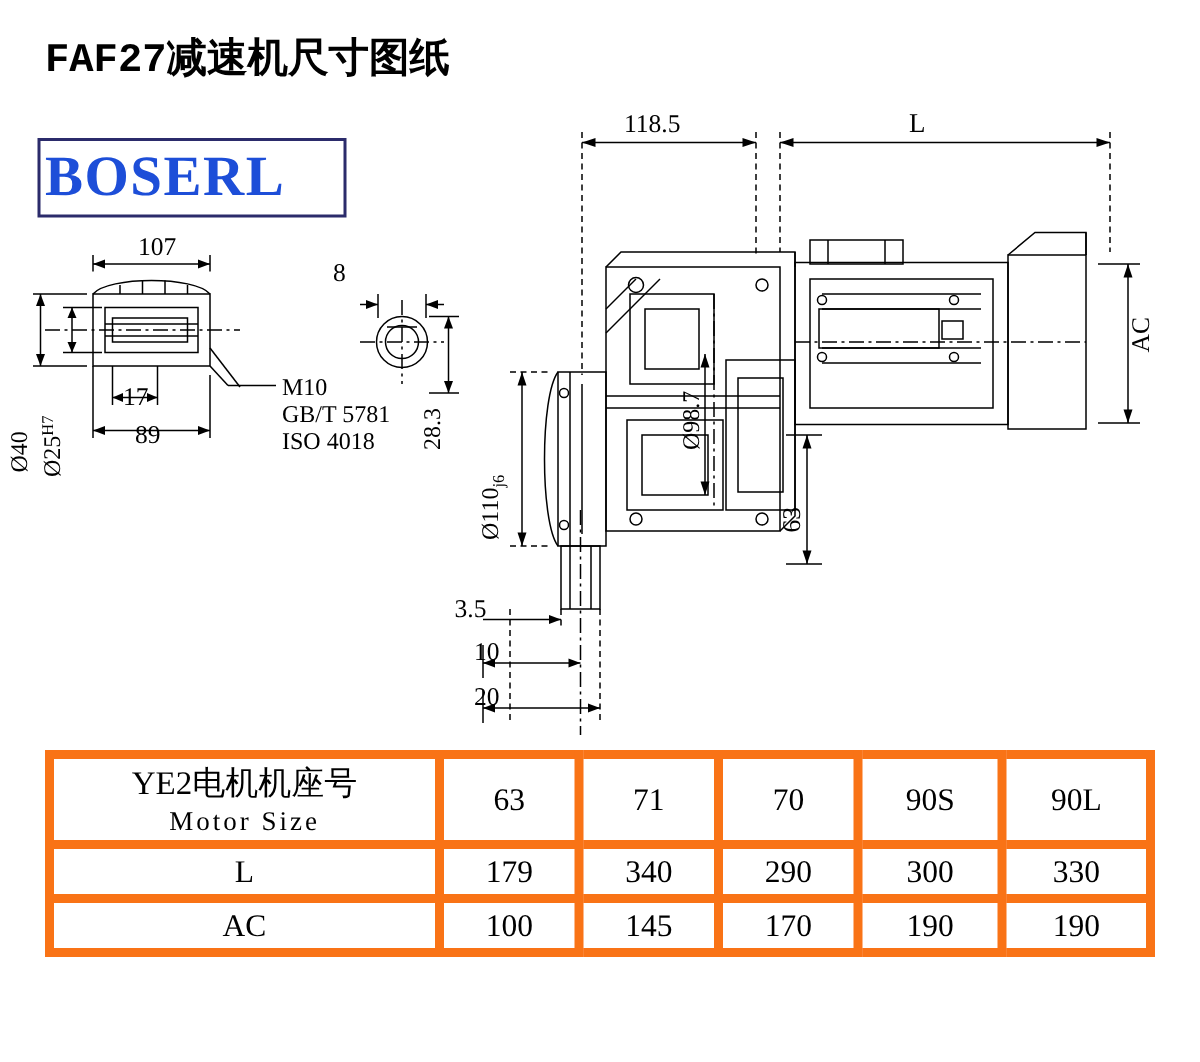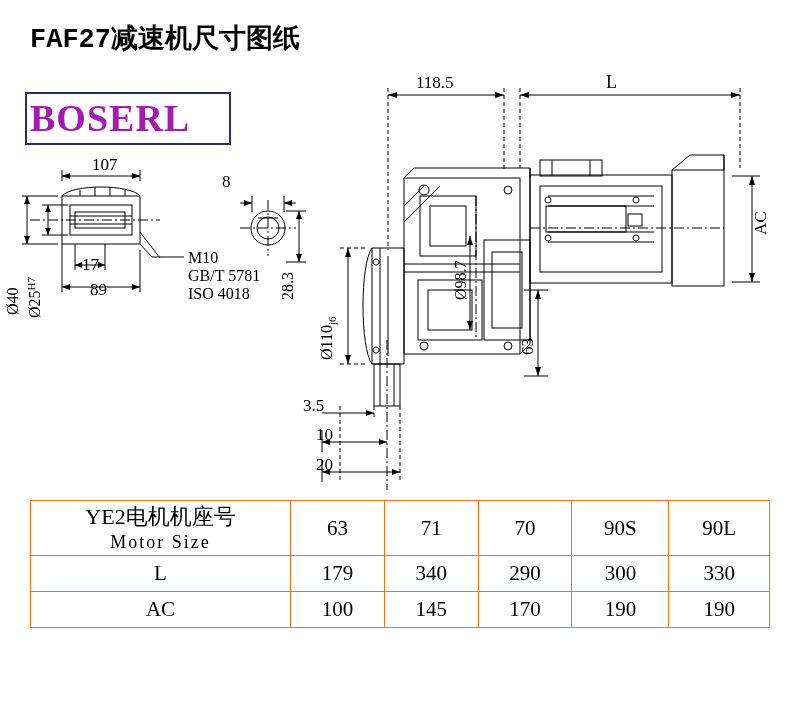--- a/index.html
+++ b/index.html
@@ -33,39 +33,39 @@
     border: 2px solid #2b2b6b;
     background: #fff;
   }
   .logo-text {
     position: absolute;
     left: 30px; top: 94px;
     width: 200px;
     font-family: "Liberation Serif", serif;
     font-size: 38px;
     font-weight: bold;
-    color: #a21caf;
+    color: #1d4ed8;
     letter-spacing: 1px;
     line-height: 48px;
   }
 
   
   svg.draw { position: absolute; left: 0; top: 0; }
   text { font-family: "Liberation Serif", serif; fill: #000; }
 
   
   .spec-table {
     position: absolute;
     left: 30px; top: 500px;
     width: 740px;
     border-collapse: collapse;
     font-family: "Liberation Serif", serif;
   }
   .spec-table td, .spec-table th {
-    border: 1px solid #f97316;
+    border: 6px solid #f97316;
     text-align: center;
     font-weight: normal;
     font-size: 21px;
     padding: 2px 0;
   }
   .spec-table .hdr-label {
     width: 260px;
     line-height: 1.25;
     font-size: 21px;
   }

